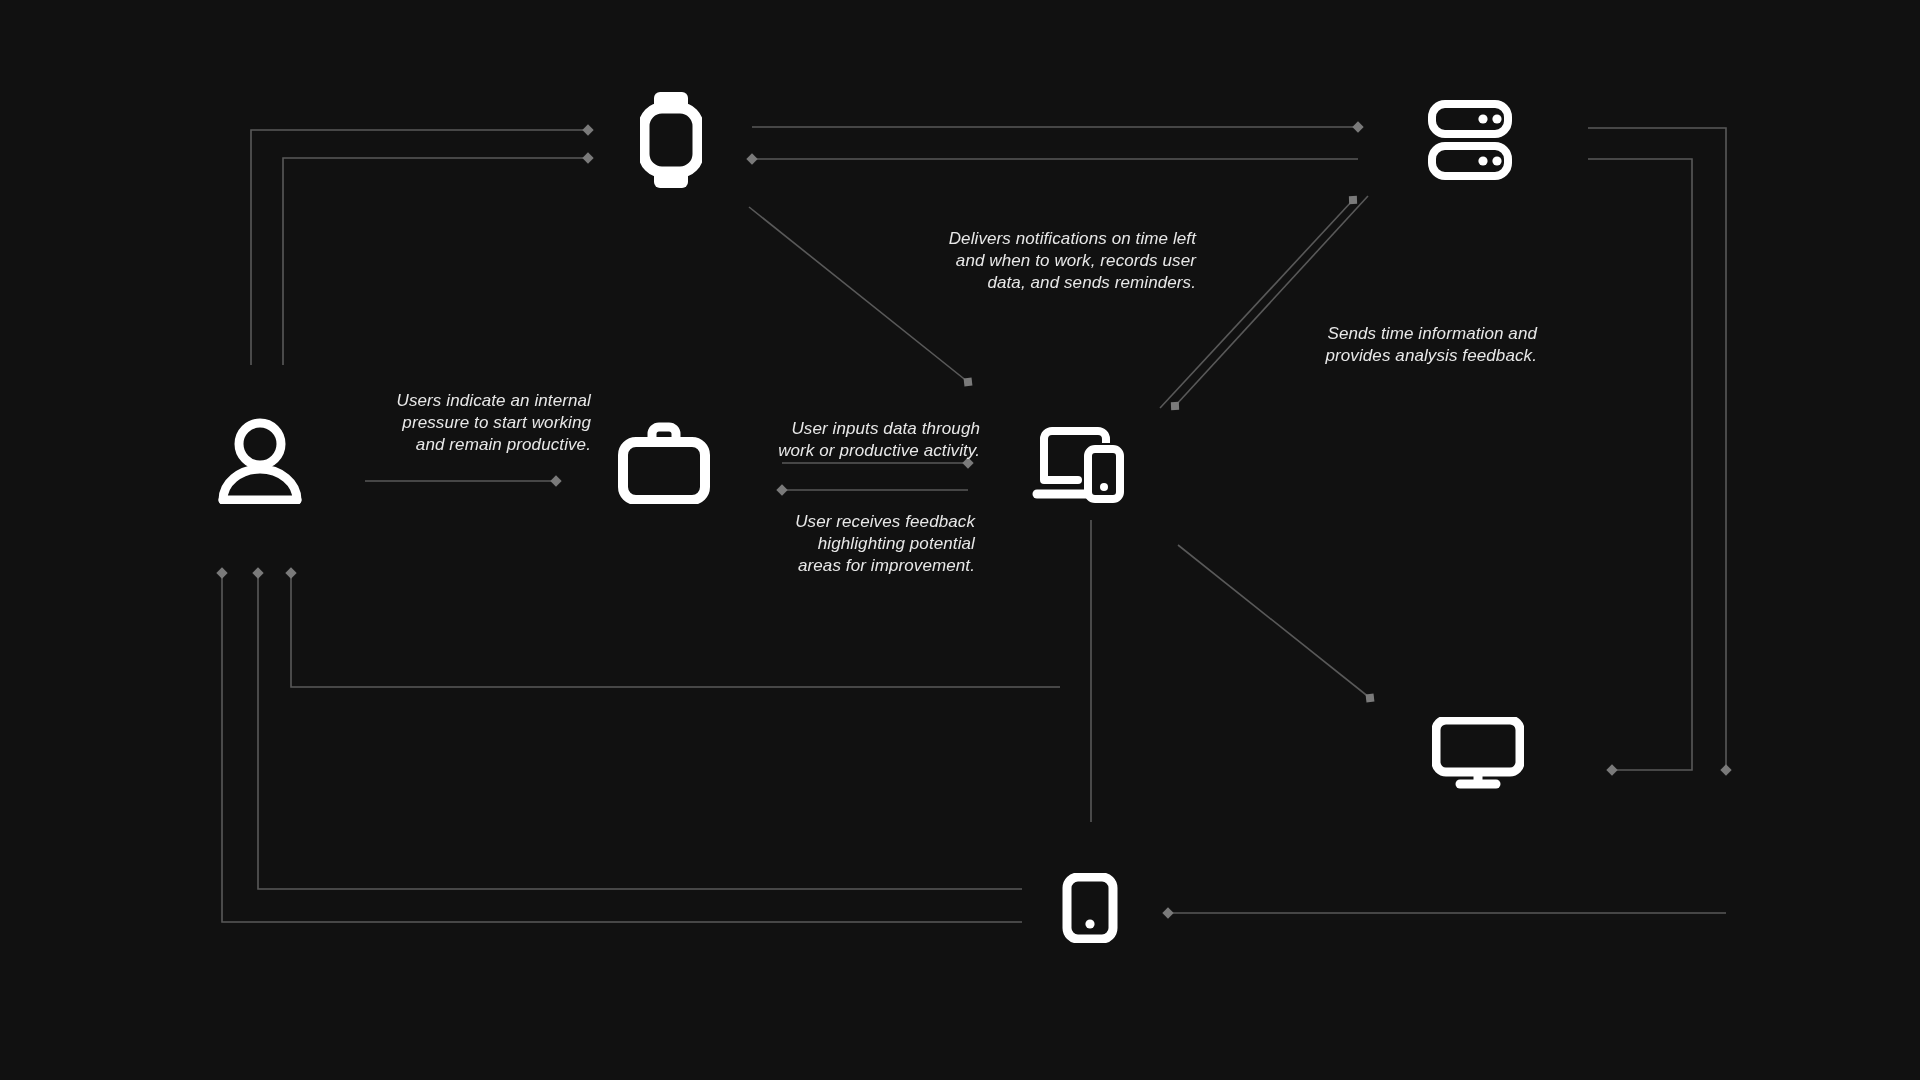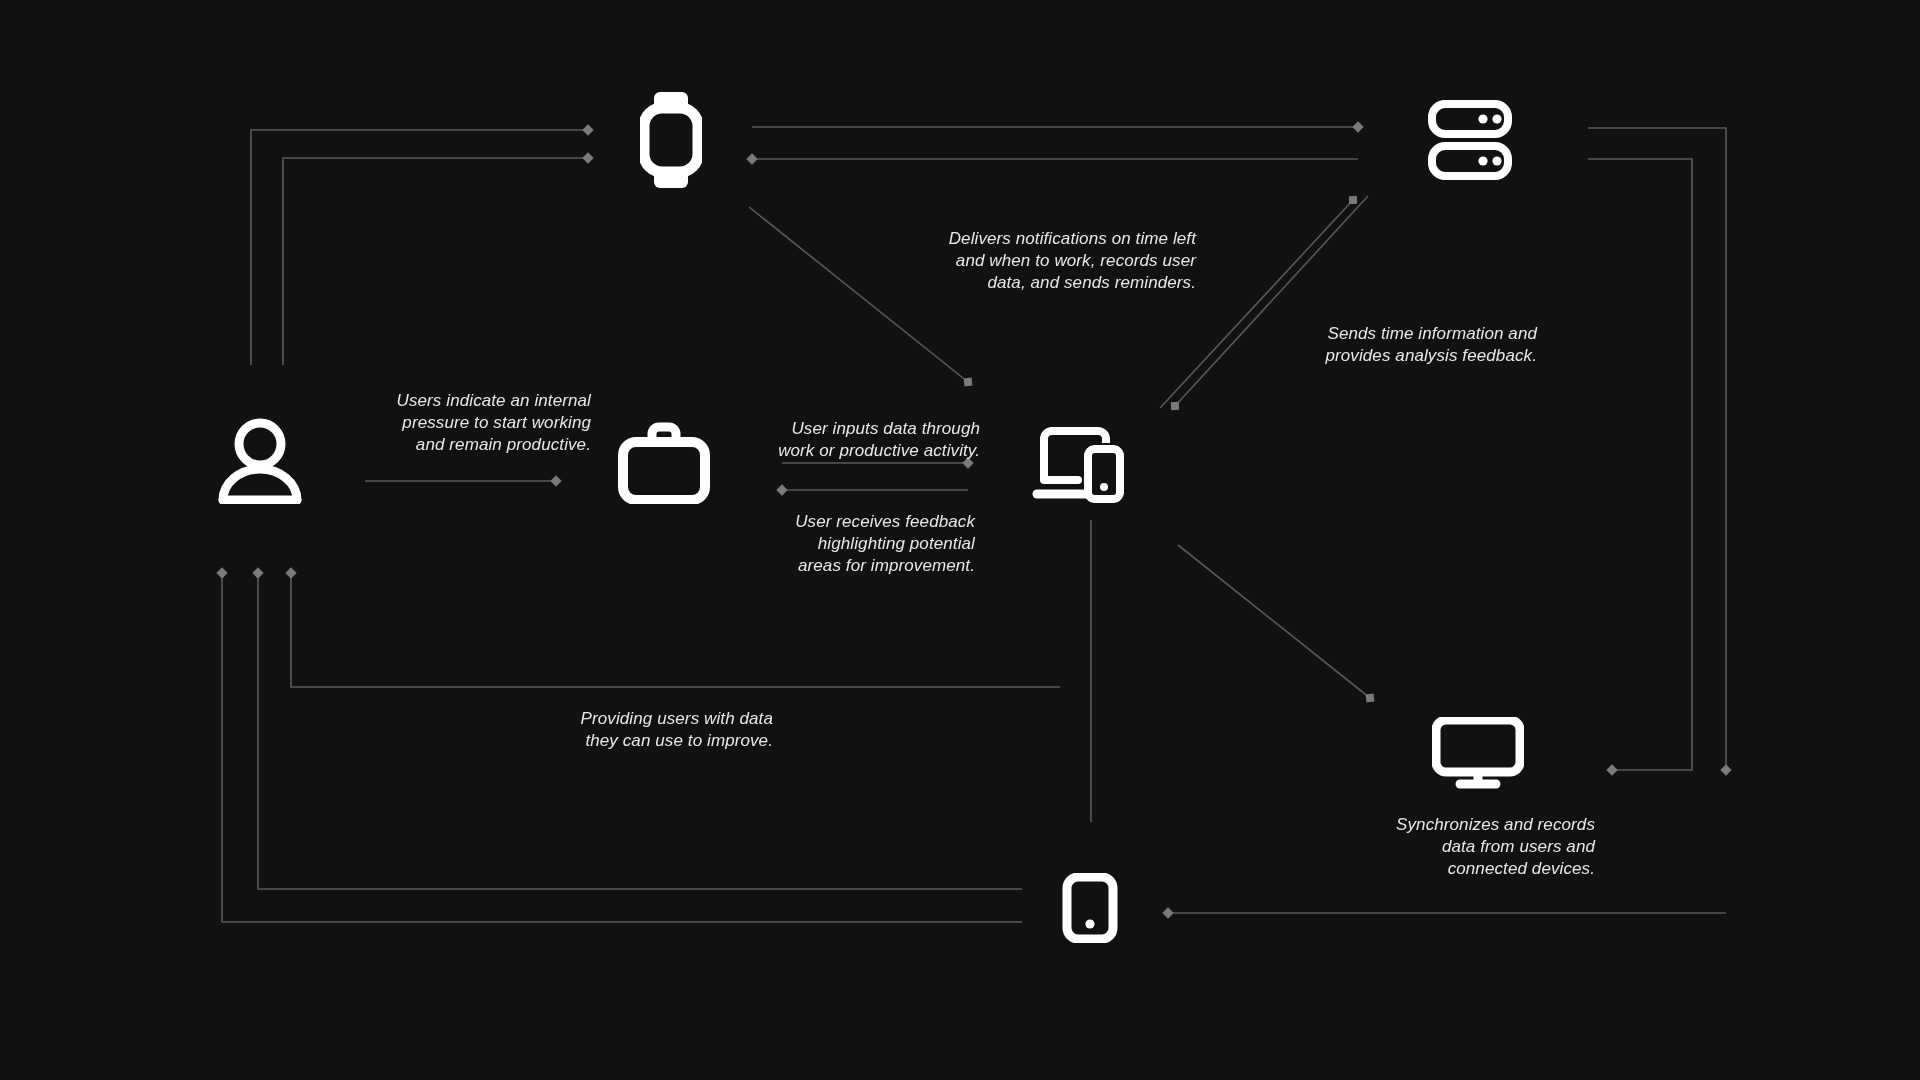--- a/index.html
+++ b/index.html
@@ -165,21 +165,16 @@
 pressure to start working
 and remain productive.</div>
 
   <div class="caption" style="left:750px; top:412px; width:230px;margin-top:6px;">User inputs data through
 work or productive activity.</div>
 
   <div class="caption" style="left:755px; top:511px; width:220px;">User receives feedback
 highlighting potential
 areas for improvement.</div>
 
-  <div class="caption" style="left:548px; top:708px; width:225px;">Providing users with data
-they can use to improve.</div>
 
-  <div class="caption" style="left:1370px; top:814px; width:225px;">Synchronizes and records
-data from users and
-connected devices.</div>
 
 
 </div>
 
 </body></html>

